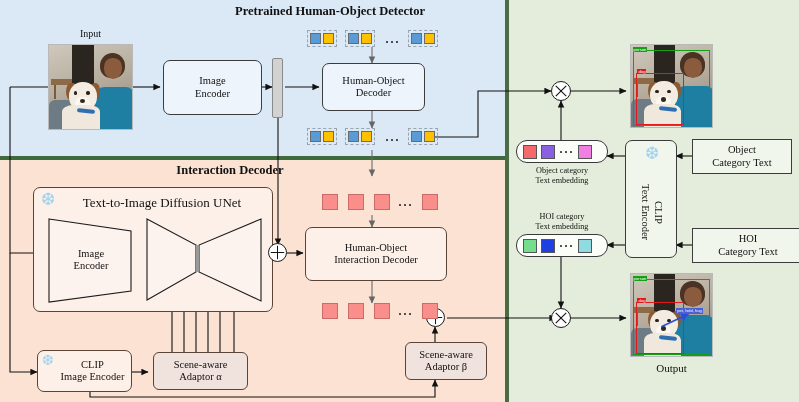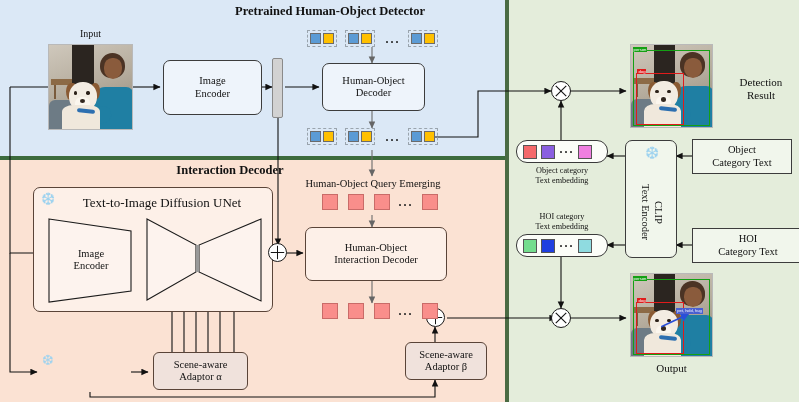--- a/index.html
+++ b/index.html
@@ -235,20 +235,24 @@
   <svg class="lines" viewBox="0 0 799 402" style="height:402px;">
     <polygon points="49,219 131,231 131,291 49,302" fill="#fdf3ee" stroke="#1b1b1b" stroke-width="1.1"></polygon>
     <polygon points="147,219 196,245 196,272 147,300" fill="#fdf3ee" stroke="#1b1b1b" stroke-width="1.1"></polygon>
     <polygon points="199,245 199,272 261,301 261,219" fill="#fdf3ee" stroke="#1b1b1b" stroke-width="1.1"></polygon>
     <line x1="197.5" y1="245" x2="197.5" y2="272" stroke="#999" stroke-width="3"></line>
   </svg>
 
   <div class="label" style="left:55px;top:248px;width:72px;white-space:pre-line;font-size:10.5px;">Image
 Encoder</div>
 
+  <div class="box box-peach" style="left:37px;top:350px;width:95px;height:42px;">
+    <span style="white-space:pre-line;padding-left:16px;">CLIP
+Image Encoder</span>
+  </div>
   <div class="snow" style="left:42px;top:354px;font-size:14px;">❆</div>
 
   <div class="box box-adaptor" style="left:153px;top:352px;width:95px;height:38px;">
     <span style="white-space:pre-line;">Scene-aware
 Adaptor α</span>
   </div>
 
   <div class="box box-adaptor" style="left:405px;top:342px;width:82px;height:38px;">
     <span style="white-space:pre-line;">Scene-aware
 Adaptor β</span>
@@ -260,21 +264,20 @@
       <line x1="2" y1="9.5" x2="17" y2="9.5" stroke="#111" stroke-width="1.1"></line>
     </svg>
   </div>
   <div class="plus" style="left:426px;top:308px;width:19px;height:19px;">
     <svg viewBox="0 0 19 19" style="width:100%;height:100%;display:block;">
       <line x1="9.5" y1="2" x2="9.5" y2="17" stroke="#111" stroke-width="1.1"></line>
       <line x1="2" y1="9.5" x2="17" y2="9.5" stroke="#111" stroke-width="1.1"></line>
     </svg>
   </div>
 
-  <div class="label" style="left:293px;top:178px;width:160px;font-size:10.5px;">Human-Object Query Emerging</div>
 
   <div class="qsq" style="left:322px;top:194px;"></div>
   <div class="qsq" style="left:348px;top:194px;"></div>
   <div class="qsq" style="left:374px;top:194px;"></div>
   <div class="dots" style="left:398px;top:199px;">···</div>
   <div class="qsq" style="left:422px;top:194px;"></div>
 
   <div class="box box-peach" style="left:305px;top:227px;width:142px;height:54px;">
     <span style="white-space:pre-line;">Human-Object
 Interaction Decoder</span>
@@ -316,22 +319,20 @@
     <div class="dog-eye1"></div>
       <div class="dog-eye2"></div>
       <div class="dog-nose"></div>
     <div class="dog-body"></div>
       <div class="collar"></div>
     <div class="bbox bbox-person" style="left:2%;top:6%;width:96%;height:93%;"></div>
     <div class="bbtag bbtag-person" style="left:2%;top:2%;">person</div>
     <div class="bbox bbox-dog" style="left:6%;top:34%;width:60%;height:64%;"></div>
     <div class="bbtag bbtag-dog" style="left:8%;top:29%;">dog</div>
   </div>
-  <div class="label" style="left:726px;top:76px;width:70px;white-space:pre-line;font-size:11px;">Detection
-Result</div>
 
   <div class="embpill" style="left:516px;top:140px;width:92px;height:23px;">
     <div class="emb" style="background:#f4696b;"></div>
     <div class="emb" style="background:#8a5fe0;"></div>
     <span class="dots" style="position:static;">···</span>
     <div class="emb" style="background:#ef7fe0;"></div>
   </div>
   <div class="label-sm" style="left:514px;top:166px;width:96px;white-space:pre-line;">Object category
 Text embedding</div>
 

